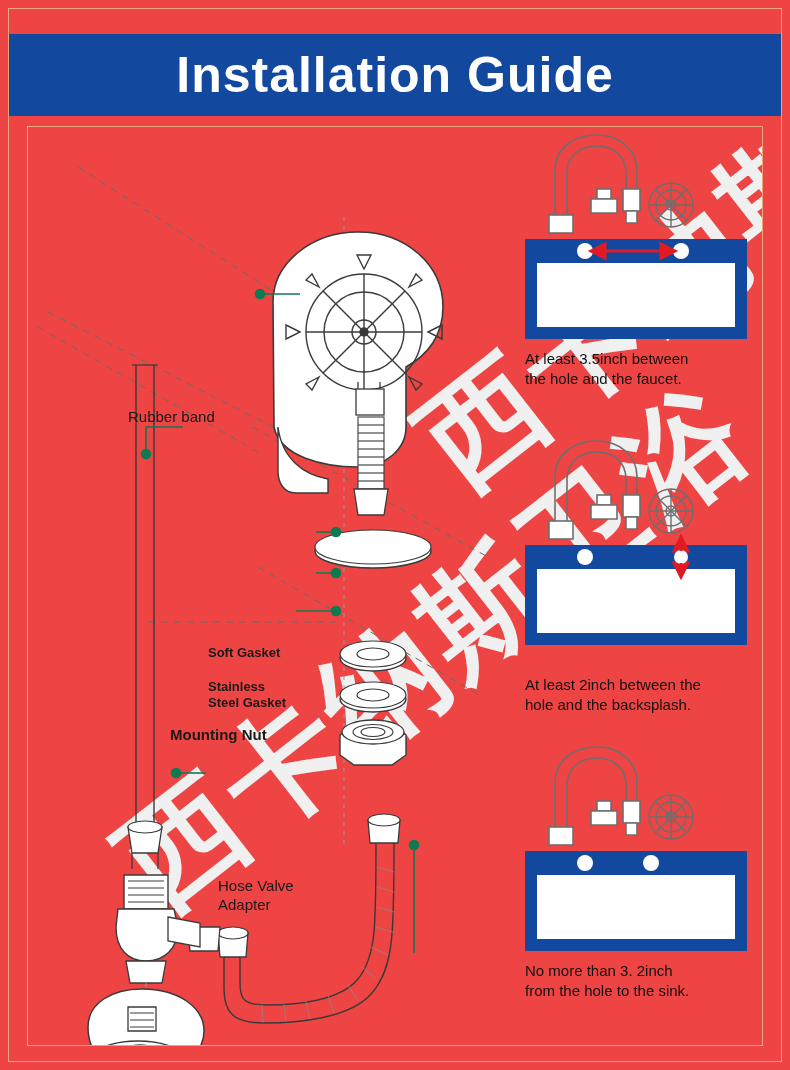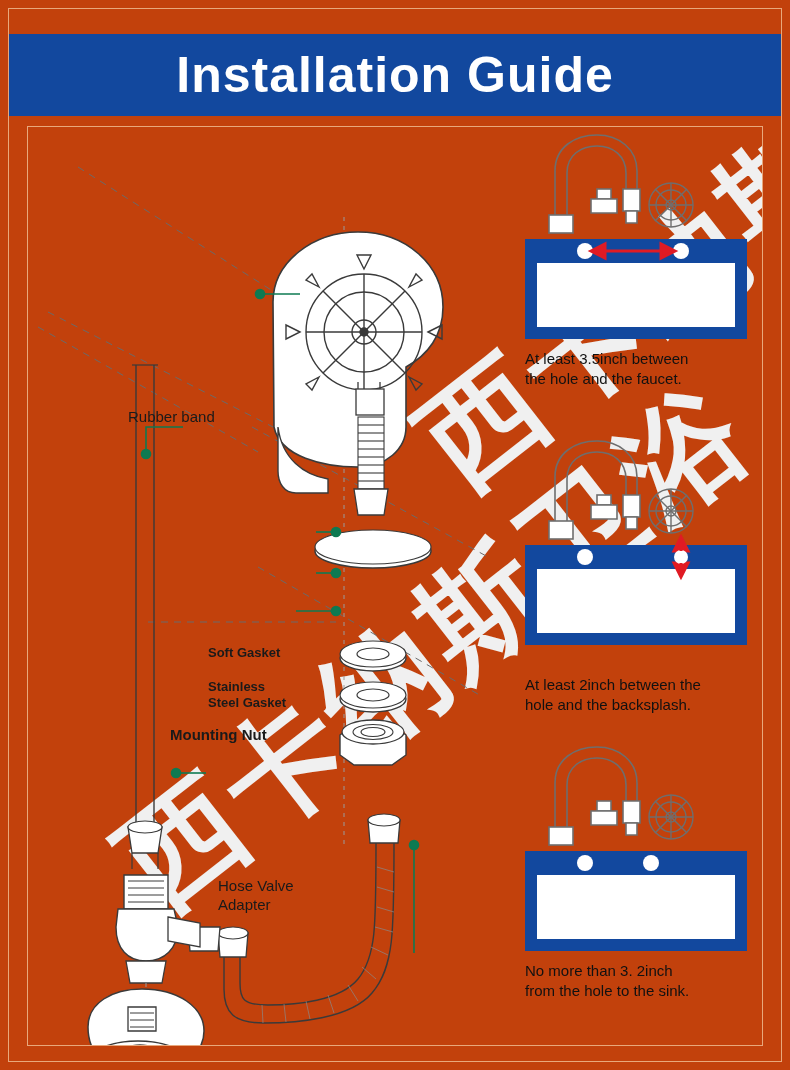--- a/index.html
+++ b/index.html
@@ -12,21 +12,21 @@
     height: 1070px;
     font-family: "Liberation Sans", sans-serif;
     position: relative;
     overflow: hidden;
   }
   .page {
     position: absolute;
     left: 0; top: 0;
     width: 790px;
     height: 1070px;
-    background: #c2410c;
+    background: #ef4444;
     box-sizing: border-box;
   }
   
   .outer-frame {
     position: absolute;
     left: 8px; top: 8px;
     width: 774px; height: 1054px;
     border: 1px solid #e8a87c;
     box-sizing: border-box;
   }

